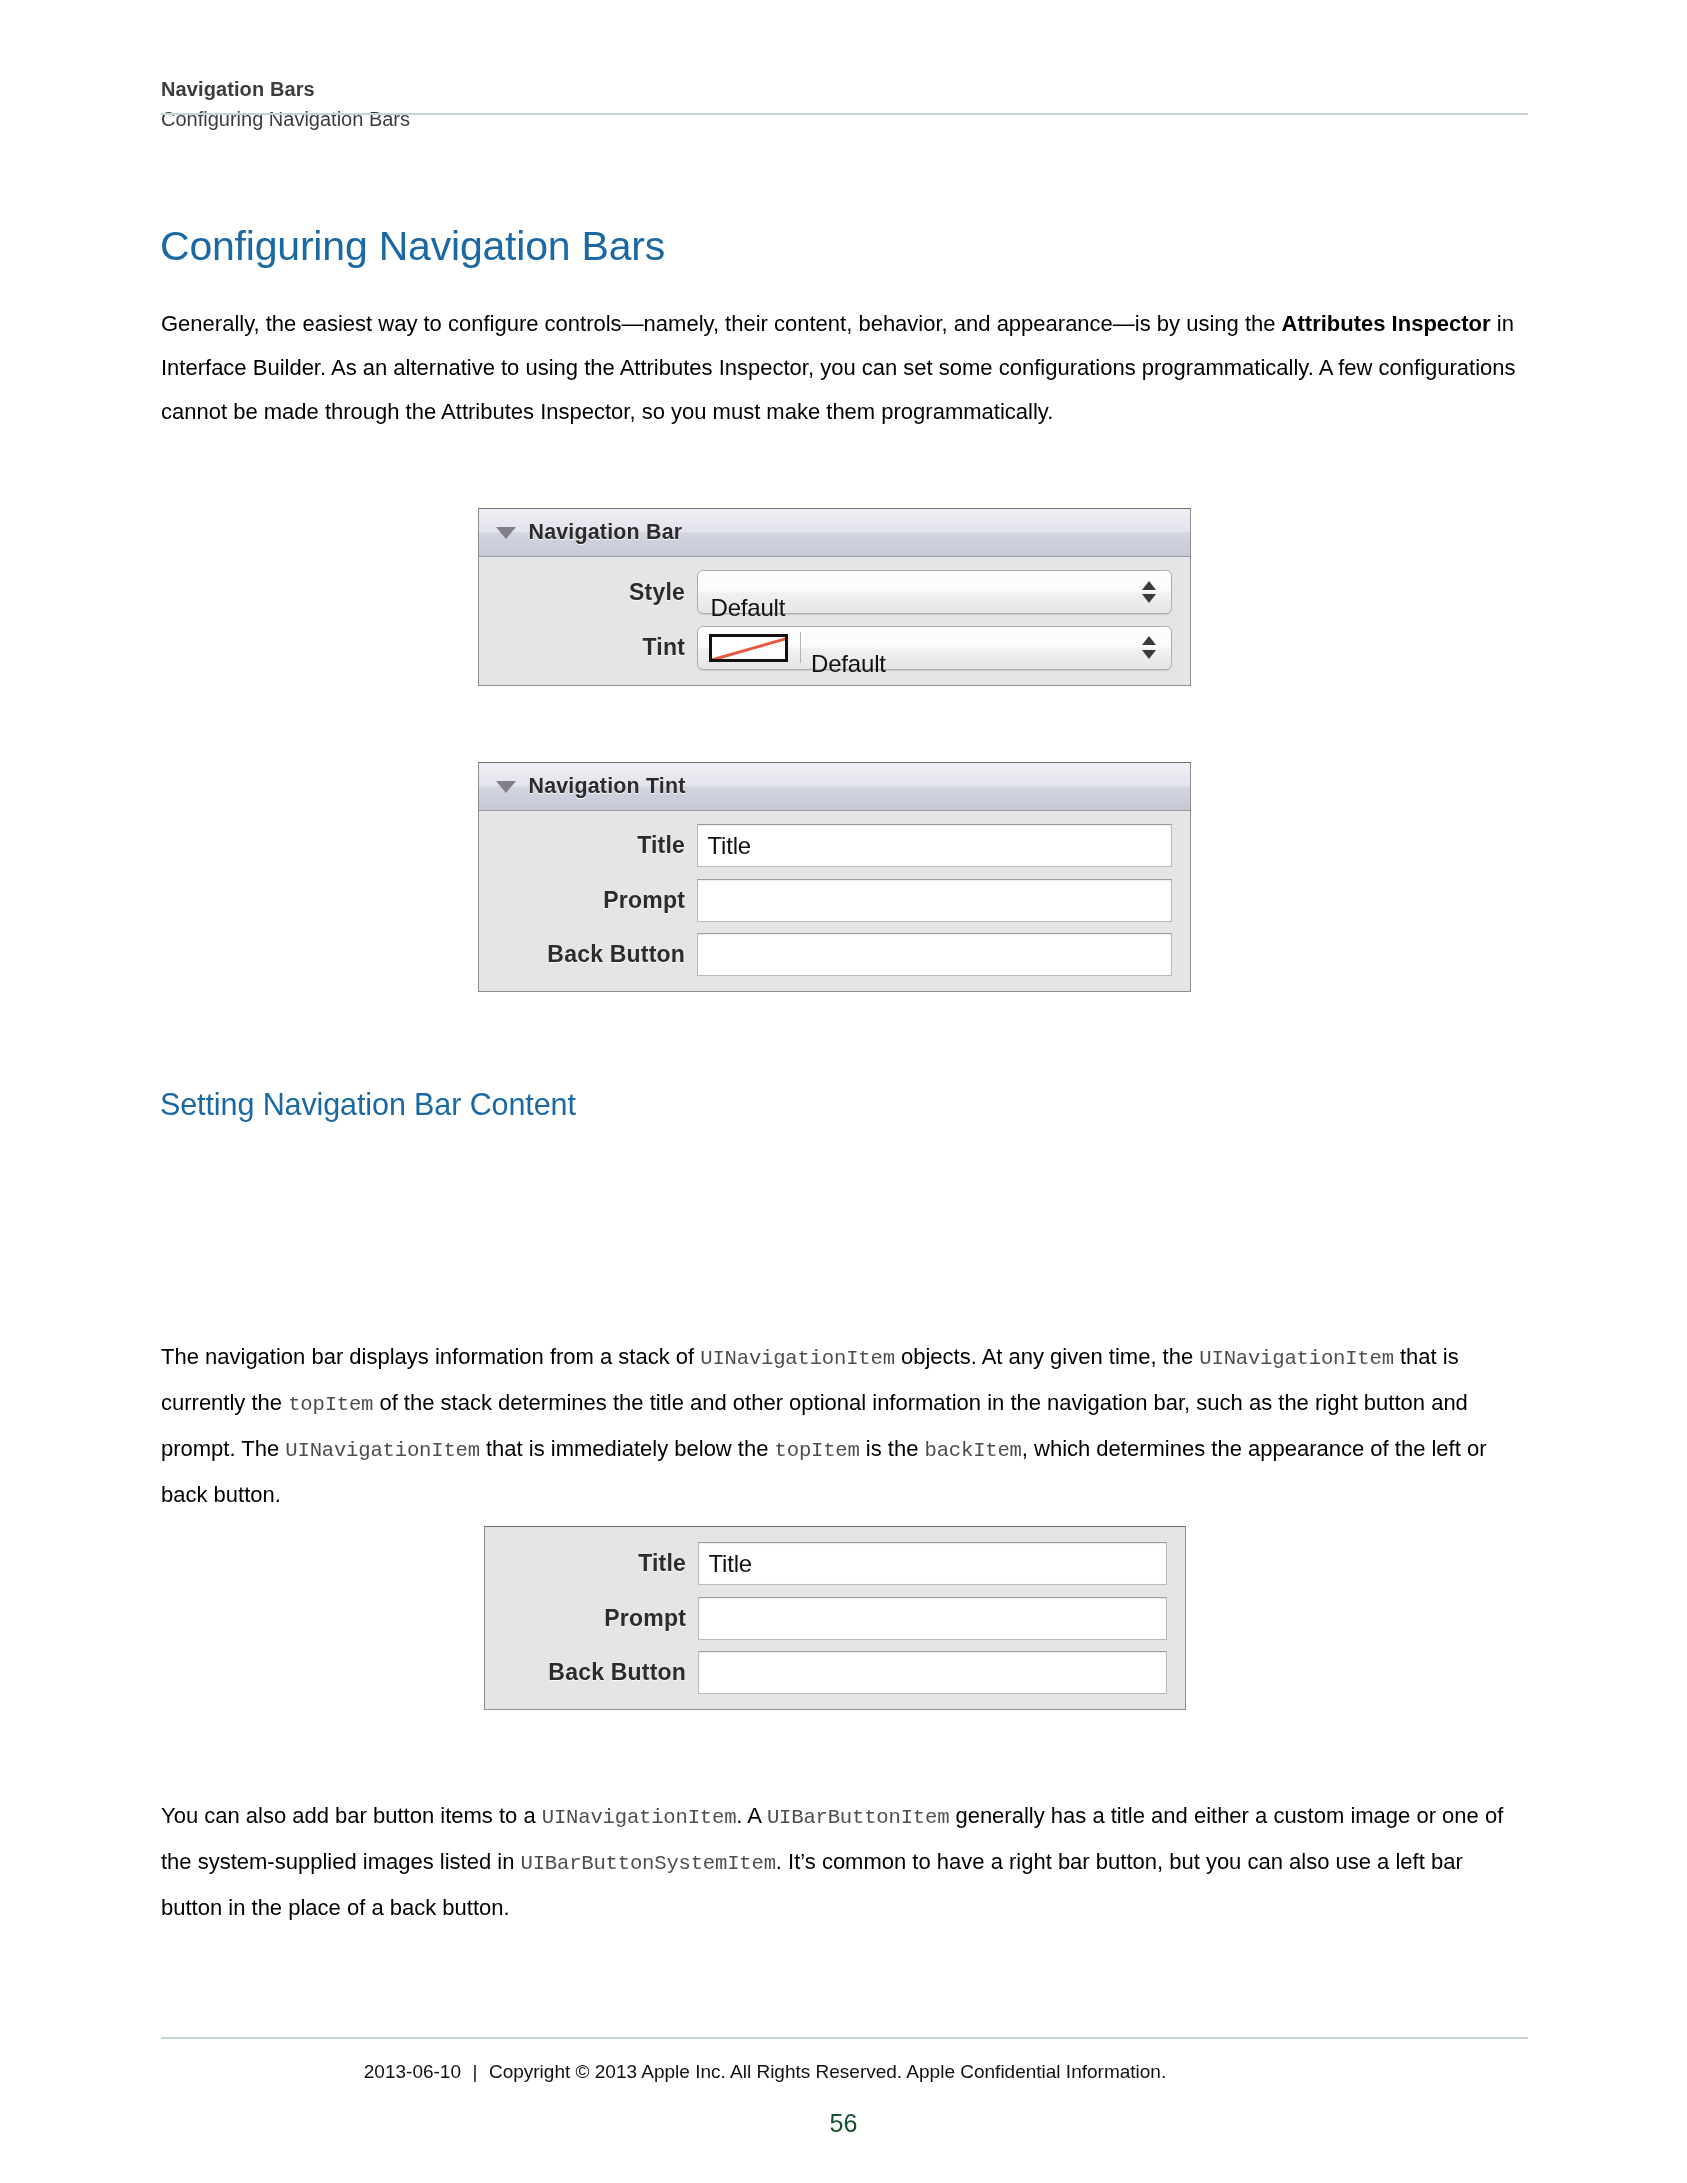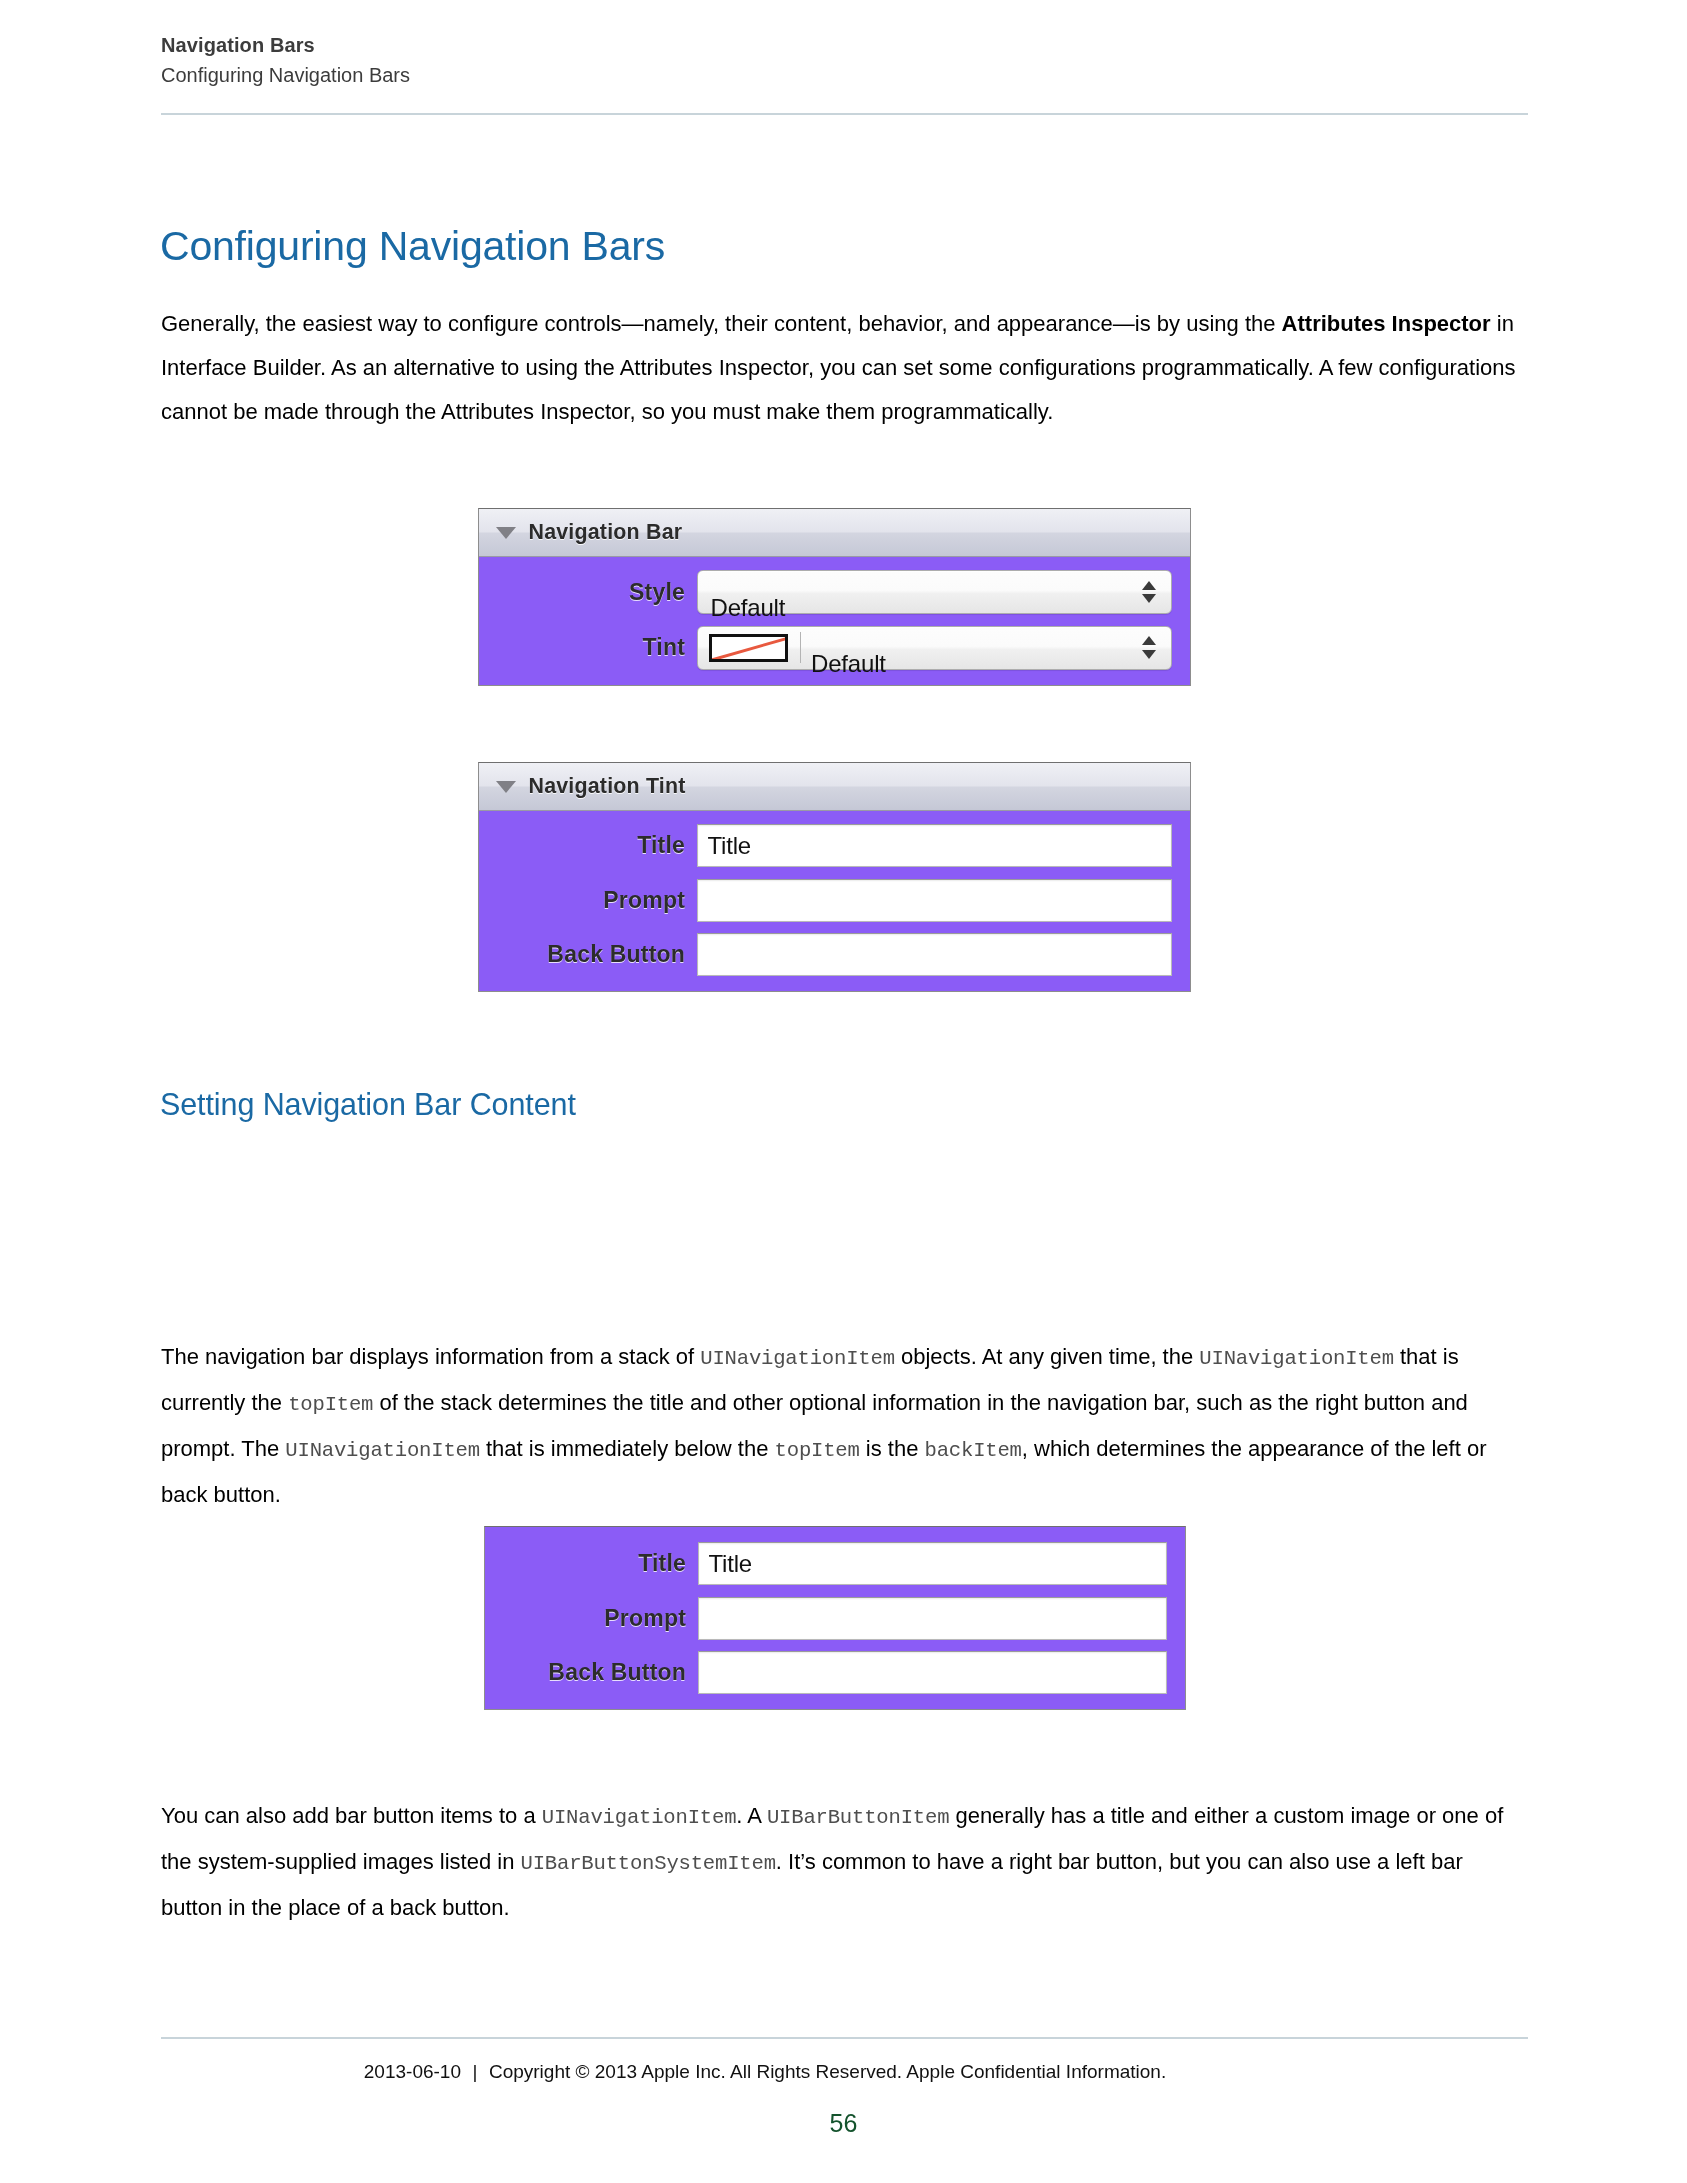--- a/index.html
+++ b/index.html
@@ -26,20 +26,21 @@
     left: 161px;
     top: 33px;
     width: 1368px;
   }
   .running-head .book-title {
     font-size: 20px;
     font-weight: bold;
     color: #3c3c3c;
     letter-spacing: 0.1px;
     line-height: 1.25;
+    margin-top: 44px;
   }
   .running-head .chapter-title {
     font-size: 20px;
     font-weight: normal;
     color: #3c3c3c;
     line-height: 1.35;
     margin-top: 4.1px;
   }
   .head-rule {
     position: absolute;
@@ -93,21 +94,21 @@
   }
 
   #para-intro   { top: 302px; }
   #para-after   { top: 1176px; }
   #para-stack   { top: 1335px; }
   #para-baritem { top: 1794px; }
 
   
   .inspector {
     position: absolute;
-    background: #8b5cf6;
+    background: #e5e5e5;
     border: 1.6px solid #8d8d8d;
     border-top-color: #6f6f6f;
     box-sizing: border-box;
   }
   .inspector-header {
     height: 48px;
     background: linear-gradient(to bottom, #eff0f5 0%, #e3e4ec 48%, #d3d5e0 52%, #c5c8d6 100%);
     border-bottom: 0.8px solid #9a9aa4;
     display: flex;
     align-items: center;

